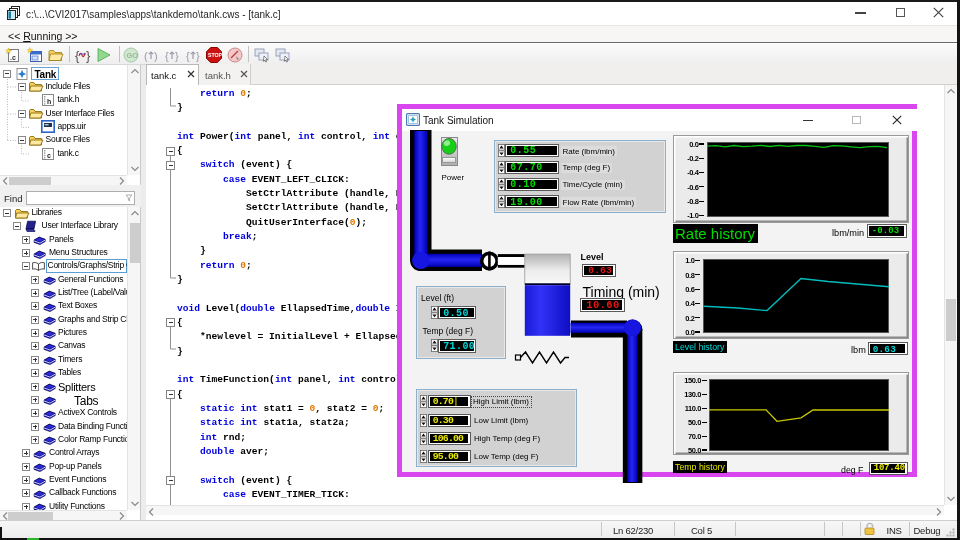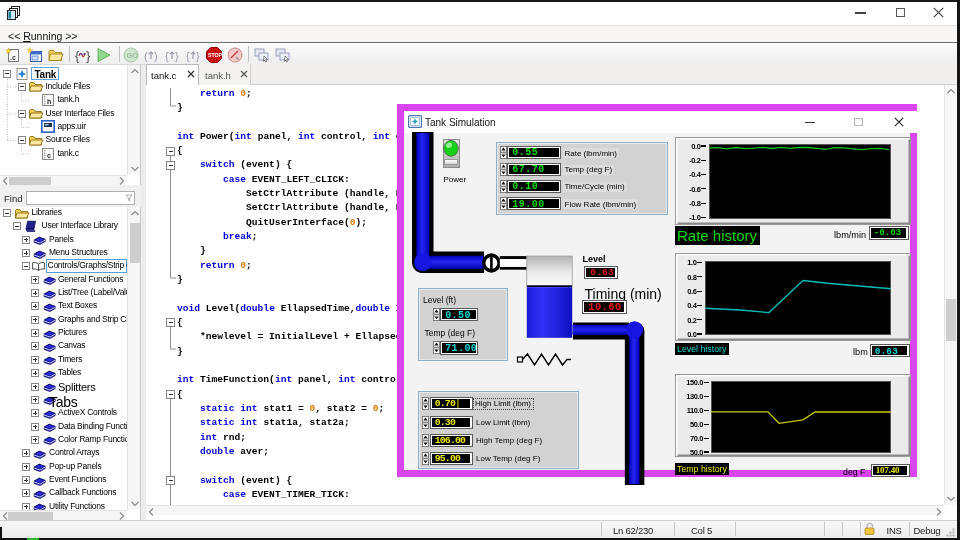--- a/index.html
+++ b/index.html
@@ -17,20 +17,21 @@
 <div class="a" style="left:27px;top:538px;width:12px;height:2px;background:#28b828;z-index:51"></div>
 <div class="a" style="left:0;top:527px;width:2px;height:12px;background:#111;z-index:51"></div>
 
 <div class="a" style="left:0;top:2px;width:960px;height:23.5px;background:#ffffff;border-bottom:1px solid #e6e6e6"></div>
 <svg style="left:7px;top:6px" width="14" height="14" viewBox="0 0 14 14">
  <rect x="4.5" y="0.5" width="8" height="9" fill="#fff" stroke="#222" stroke-width="1"></rect>
  <rect x="2.5" y="2.5" width="8" height="9" fill="#fff" stroke="#222" stroke-width="1"></rect>
  <rect x="0.5" y="4.5" width="8" height="9" fill="#cfeaf2" stroke="#222" stroke-width="1"></rect>
  <rect x="1.5" y="5.5" width="2.5" height="7" fill="#1b7f9e"></rect>
 </svg>
+<div class="tx" style="left:26px;top:8.5px;font-size:10px;color:#1f1f1f">c:\...\CVI2017\samples\apps\tankdemo\tank.cws - [tank.c]</div>
 <div class="a" style="left:855px;top:12px;width:11px;height:1.5px;background:#444"></div>
 <div class="a" style="left:896px;top:8px;width:9px;height:9px;border:1.2px solid #555"></div>
 <svg style="left:933px;top:7px" width="11" height="11" viewBox="0 0 11 11">
  <path d="M0.8,0.8 L10.2,10.2 M10.2,0.8 L0.8,10.2" stroke="#444" stroke-width="1.2"></path>
 </svg>
 
 <div class="a" style="left:0;top:25.5px;width:960px;height:17px;background:#f7f6f5;border-bottom:1px solid #6a6a6a"></div>
 <div class="tx" style="left:8px;top:29.5px;font-size:10.5px;color:#111">&lt;&lt; <span style="text-decoration:underline">R</span>unning &gt;&gt;</div>
 <div class="a" style="left:0;top:43.5px;width:960px;height:21px;background:linear-gradient(#fbfbfb,#efeeee);border-bottom:1px solid #d8d8d8"></div>
 <div class="a" style="left:68.5px;top:46px;width:1px;height:16px;background:#c2c2c2"></div>
@@ -350,21 +351,21 @@
         <div class="tx" style="left:58px;top:380.50000000000017px;font-size:11px;letter-spacing:-0.25px;color:#000">Splitters</div>
 <div class="a" style="left:31px;top:395.8500000000002px;width:8px;height:8px;background:#fff;border:1px solid #888">
           <div class="a" style="left:1px;top:2.6px;width:4px;height:0.9px;background:#333"></div>
           <div class="a" style="left:2.6px;top:1px;width:0.9px;height:4px;background:#333"></div>
         </div>
 <svg style="left:42.5px;top:394.3500000000002px" width="13" height="11" viewBox="0 0 13 11">
           <polygon points="1,6.2 6.2,3.2 12.2,5.4 12.2,7.6 7,10.6 1,8.4" fill="#1212b4" stroke="#000040" stroke-width="0.6"></polygon>
           <polygon points="1,6.2 6.2,3.2 12.2,5.4 7,8.4" fill="#2a2ad8" stroke="#000040" stroke-width="0.6"></polygon>
           <polyline points="1,6.9 7,9.1 12.2,6.1" fill="none" stroke="#e8e8ff" stroke-width="0.9"></polyline>
         </svg>
-        <div class="tx" style="left:49px;top:393.8500000000002px;font-size:14px;letter-spacing:-0.25px;color:#000">Tabs</div>
+        <div class="tx" style="left:74px;top:393.8500000000002px;font-size:12px;letter-spacing:-0.25px;color:#000">Tabs</div>
 <div class="a" style="left:31px;top:409.2000000000002px;width:8px;height:8px;background:#fff;border:1px solid #888">
           <div class="a" style="left:1px;top:2.6px;width:4px;height:0.9px;background:#333"></div>
           <div class="a" style="left:2.6px;top:1px;width:0.9px;height:4px;background:#333"></div>
         </div>
 <svg style="left:42.5px;top:407.7000000000002px" width="13" height="11" viewBox="0 0 13 11">
           <polygon points="1,6.2 6.2,3.2 12.2,5.4 12.2,7.6 7,10.6 1,8.4" fill="#1212b4" stroke="#000040" stroke-width="0.6"></polygon>
           <polygon points="1,6.2 6.2,3.2 12.2,5.4 7,8.4" fill="#2a2ad8" stroke="#000040" stroke-width="0.6"></polygon>
           <polyline points="1,6.9 7,9.1 12.2,6.1" fill="none" stroke="#e8e8ff" stroke-width="0.9"></polyline>
         </svg>
         <div class="tx" style="left:58px;top:407.2000000000002px;font-size:8.5px;letter-spacing:-0.25px;color:#000">ActiveX Controls</div>
@@ -546,21 +547,21 @@
       <g fill="#b0b0b0">
         <rect x="6.5" y="0.5" width="2" height="2"></rect>
         <rect x="3.5" y="3.5" width="2" height="2"></rect>
         <rect x="6.5" y="3.5" width="2" height="2"></rect>
         <rect x="0.5" y="6.5" width="2" height="2"></rect>
         <rect x="3.5" y="6.5" width="2" height="2"></rect>
         <rect x="6.5" y="6.5" width="2" height="2"></rect>
       </g>
     </svg>
 </div>
-<div class="a" style="left:397px;top:103.5px;width:519.5px;height:373px;background:#f3f3f3;border:7px solid #d946ef;z-index:20">
+<div class="a" style="left:397px;top:103.5px;width:519.5px;height:373px;background:#f3f3f3;border:5px solid #d946ef;z-index:20">
 <div class="a" style="left:0;top:0;width:517.5px;height:22px;background:#fff"></div>
 <svg style="left:4px;top:4.5px" width="14" height="13" viewBox="0 0 14 13">
  <rect x="0.6" y="0.6" width="12.8" height="11.8" fill="#fff" stroke="#4a78b8" stroke-width="1.2" rx="1"></rect>
  <rect x="2.6" y="2.6" width="8.8" height="7.8" fill="#fff" stroke="#88b8d8" stroke-width="0.8"></rect>
  <path d="M7,3 L7.8,5.2 L10,6.5 L7.8,7.8 L7,10 L6.2,7.8 L4,6.5 L6.2,5.2 Z" fill="#2aa0b8"></path>
 </svg>
 <div class="tx" style="left:21px;top:6.5px;font-size:10px;color:#111">Tank Simulation</div>
 <div class="a" style="left:401px;top:11px;width:10px;height:1.4px;background:#333"></div>
 <div class="a" style="left:450px;top:7px;width:8.5px;height:8.5px;border:1.1px solid #b8b8b8"></div>
 <svg style="left:490px;top:6.5px" width="10" height="10" viewBox="0 0 10 10">
@@ -816,15 +817,15 @@
 <div class="a" style="left:299.5px;top:327.0px;width:5px;height:1.2px;background:#000"></div>
 <div class="tx" style="left:273px;top:337.3px;width:26px;text-align:right;font-size:7.5px;letter-spacing:-0.4px;font-weight:bold;color:#000">50.0</div>
 <div class="a" style="left:299.5px;top:340.9px;width:5px;height:1.2px;background:#000"></div>
 <svg style="left:307px;top:270px" width="180" height="72.5" viewBox="0 0 180 72.5">
       <polyline points="0,30.8 57,30.8 68,42.3 92,38.8 104,31 180,31" fill="none" stroke="#c8c800" stroke-width="1.3"></polyline>
     </svg>
 <div class="tx" style="left:270.5px;top:352px;font-size:8.8px;color:#e6e600;background:#000;padding:1px 2.5px">Temp history</div>
 <div class="tx" style="left:439px;top:356px;font-size:8.8px;color:#000">deg F</div>
 <div class="a" style="left:466.5px;top:353px;width:39px;height:13.2px;background:#fff;border:1px solid #5a5a5a">
       <div class="a" style="left:1.2px;top:1.2px;right:1.2px;bottom:1.2px;background:#000">
-        <div class="tx" style="left:3px;top:4.3999999999999995px;transform:translateY(-50%);font-family:Liberation Serif, serif;font-weight:bold;font-size:9px;letter-spacing:-0.2px;color:#e8e800">107.40</div>
+        <div class="tx" style="left:3px;top:4.3999999999999995px;transform:translateY(-50%);font-family:Liberation Mono, monospace;font-weight:bold;font-size:9px;letter-spacing:-0.2px;color:#e8e800">107.40</div>
       </div>
     </div>
 </div>
 </body></html>

